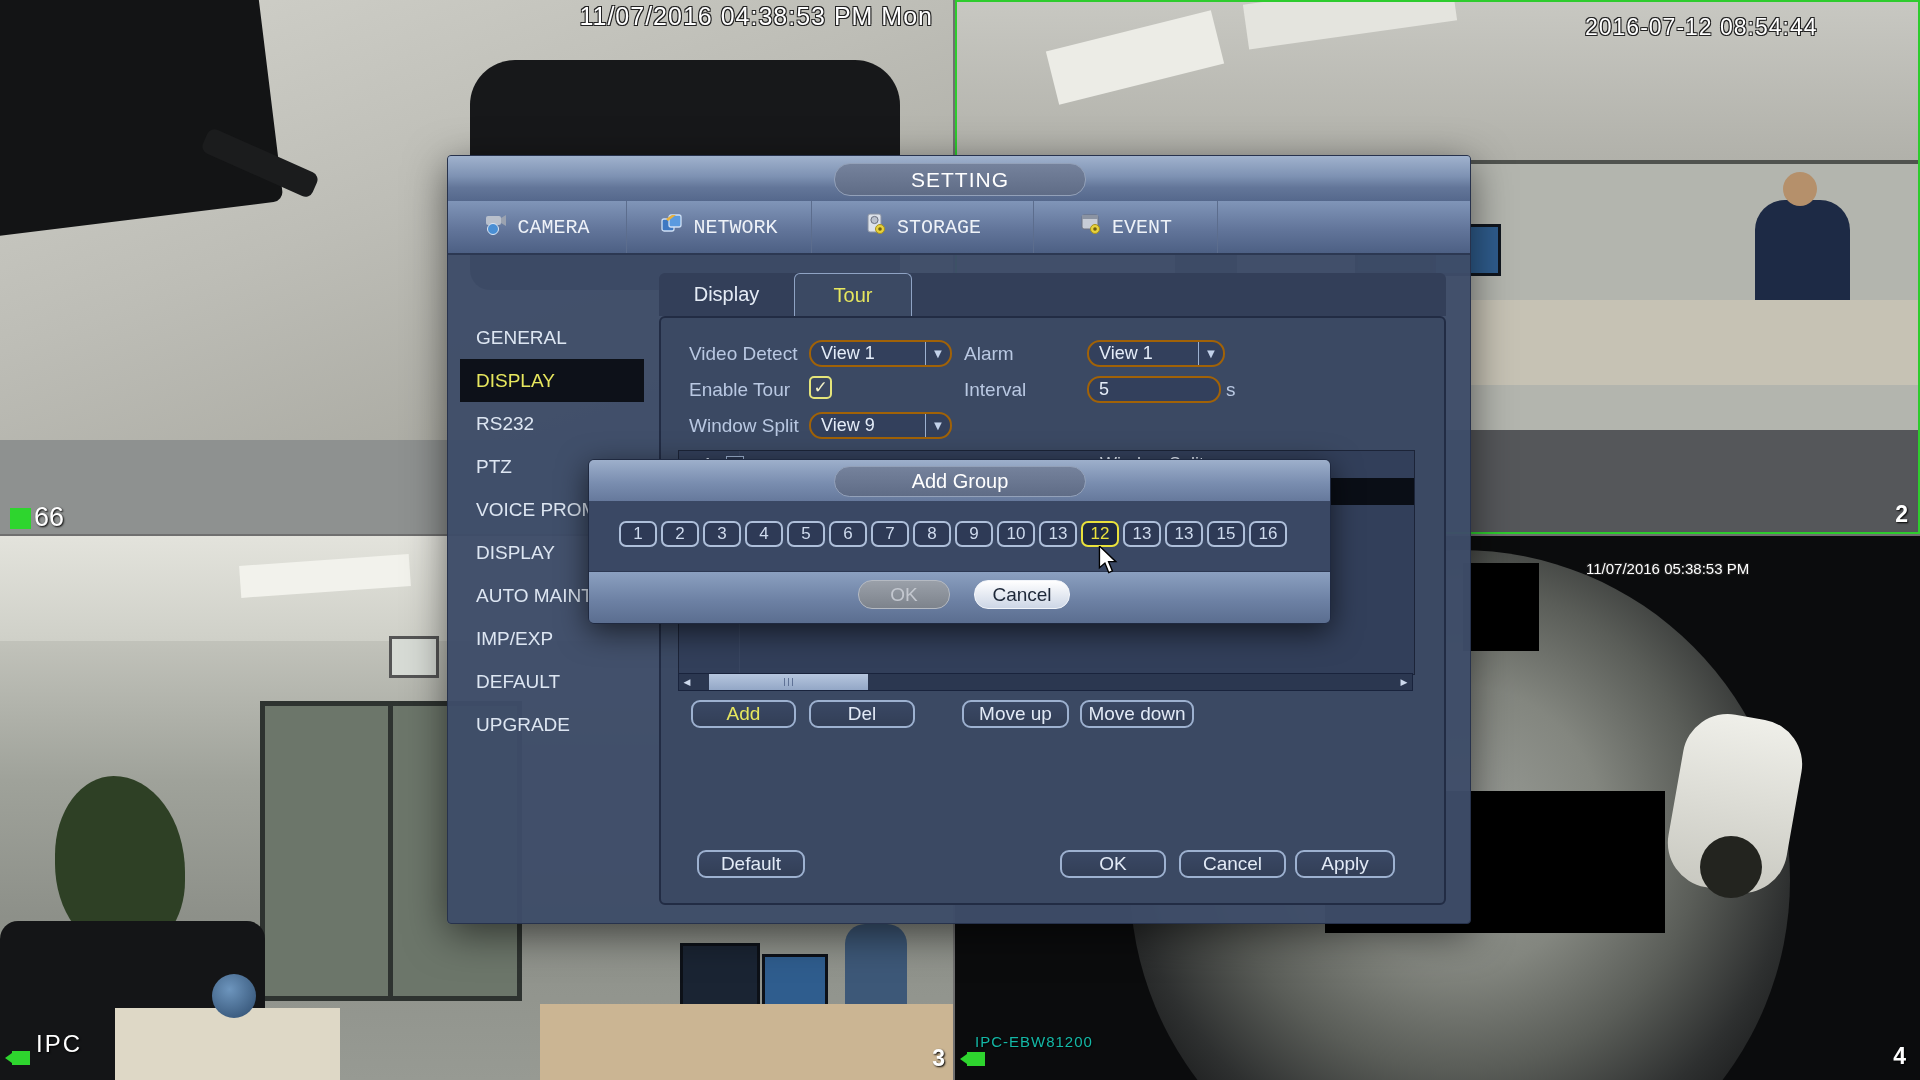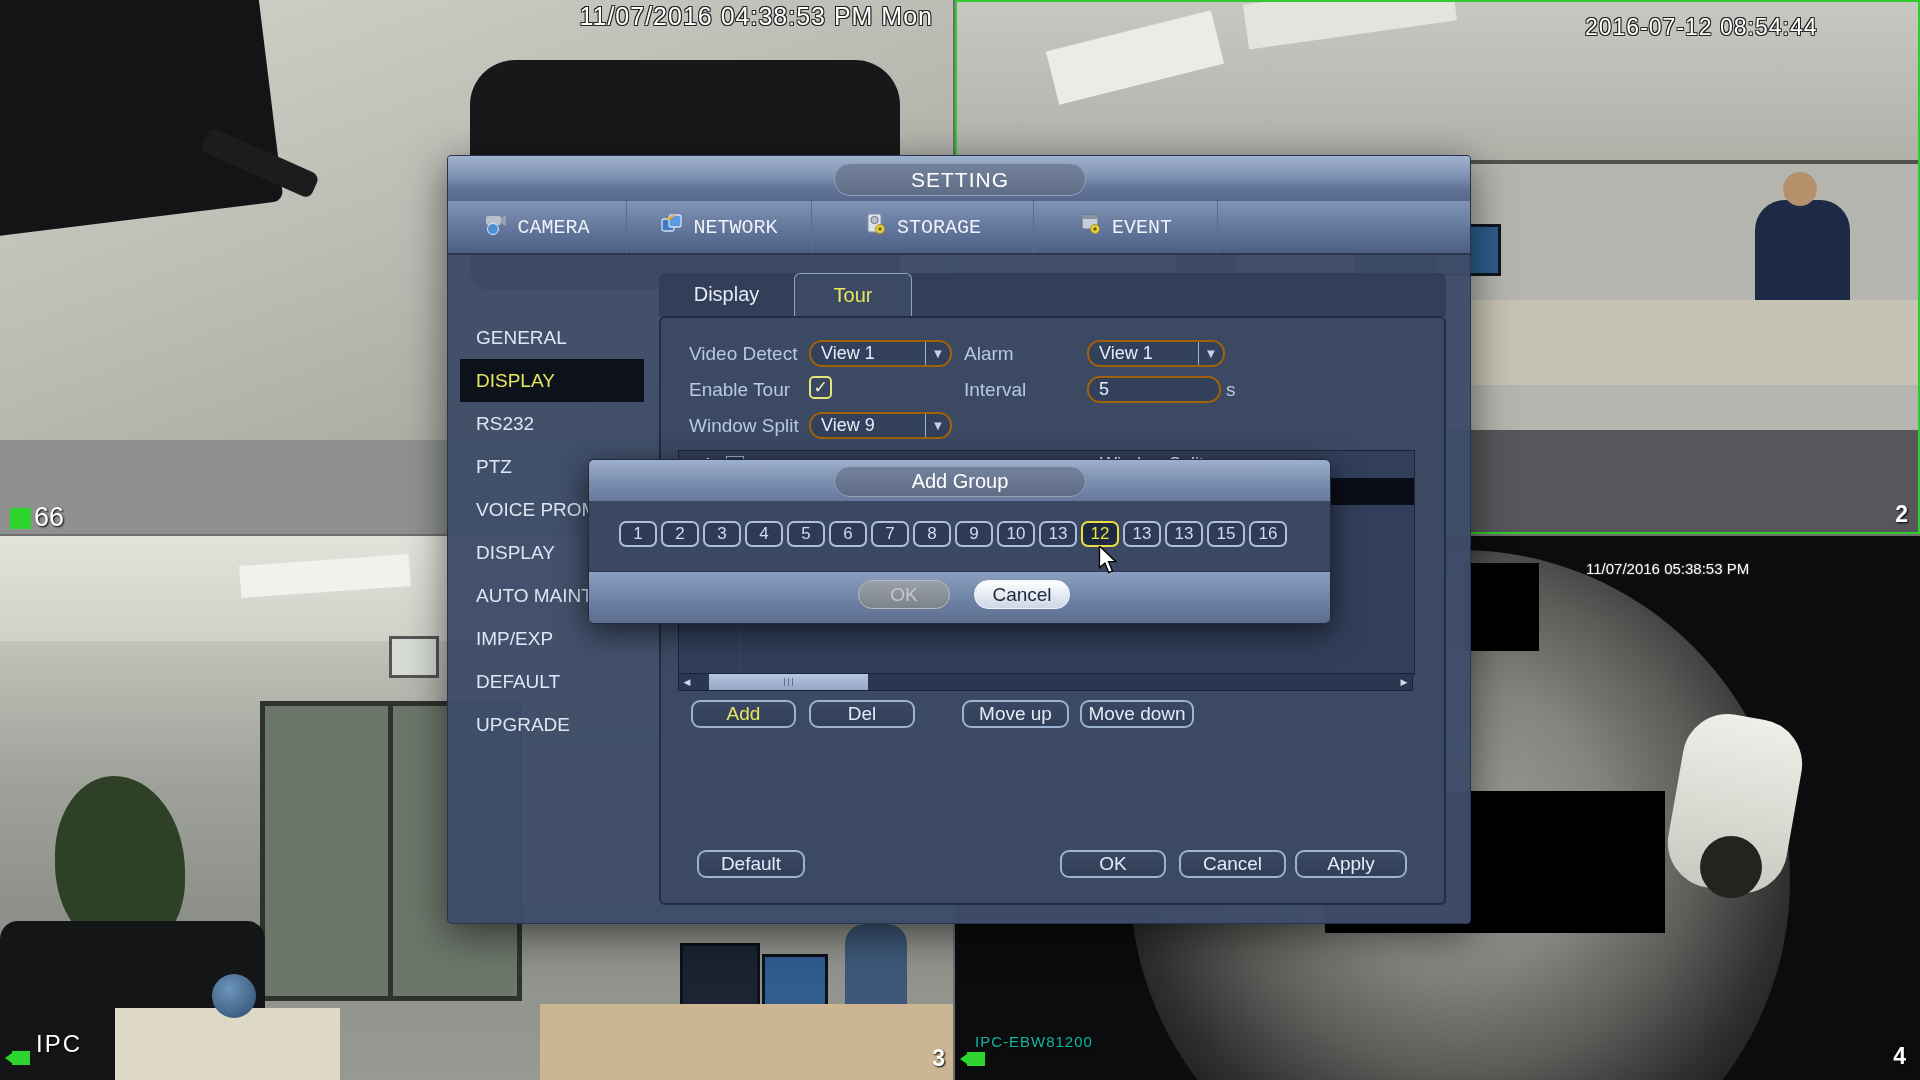--- a/index.html
+++ b/index.html
@@ -290,21 +290,21 @@
       </div>
 
       <div class="btn yellow" style="left:30px;top:382px;width:105px;">Add</div>
       <div class="btn" style="left:148px;top:382px;width:106px;">Del</div>
       <div class="btn" style="left:301px;top:382px;width:107px;">Move up</div>
       <div class="btn" style="left:419px;top:382px;width:114px;">Move down</div>
 
       <div class="btn" style="left:36px;top:532px;width:108px;">Default</div>
       <div class="btn" style="left:399px;top:532px;width:106px;">OK</div>
       <div class="btn" style="left:518px;top:532px;width:107px;">Cancel</div>
-      <div class="btn" style="left:634px;top:532px;width:112px;">Apply</div>
+      <div class="btn" style="left:634px;top:532px;width:100px;">Apply</div>
     </div>
   </div>
 
   <div id="addgroup" class="abs">
     <div id="ag-head">
       <div class="pill" style="left:245px;top:6px;width:250px;height:29px;line-height:29px;font-size:20px;">Add Group</div>
     </div>
     <div id="ag-body">
       <div id="numrow">
         <span class="numbtn">1</span>

